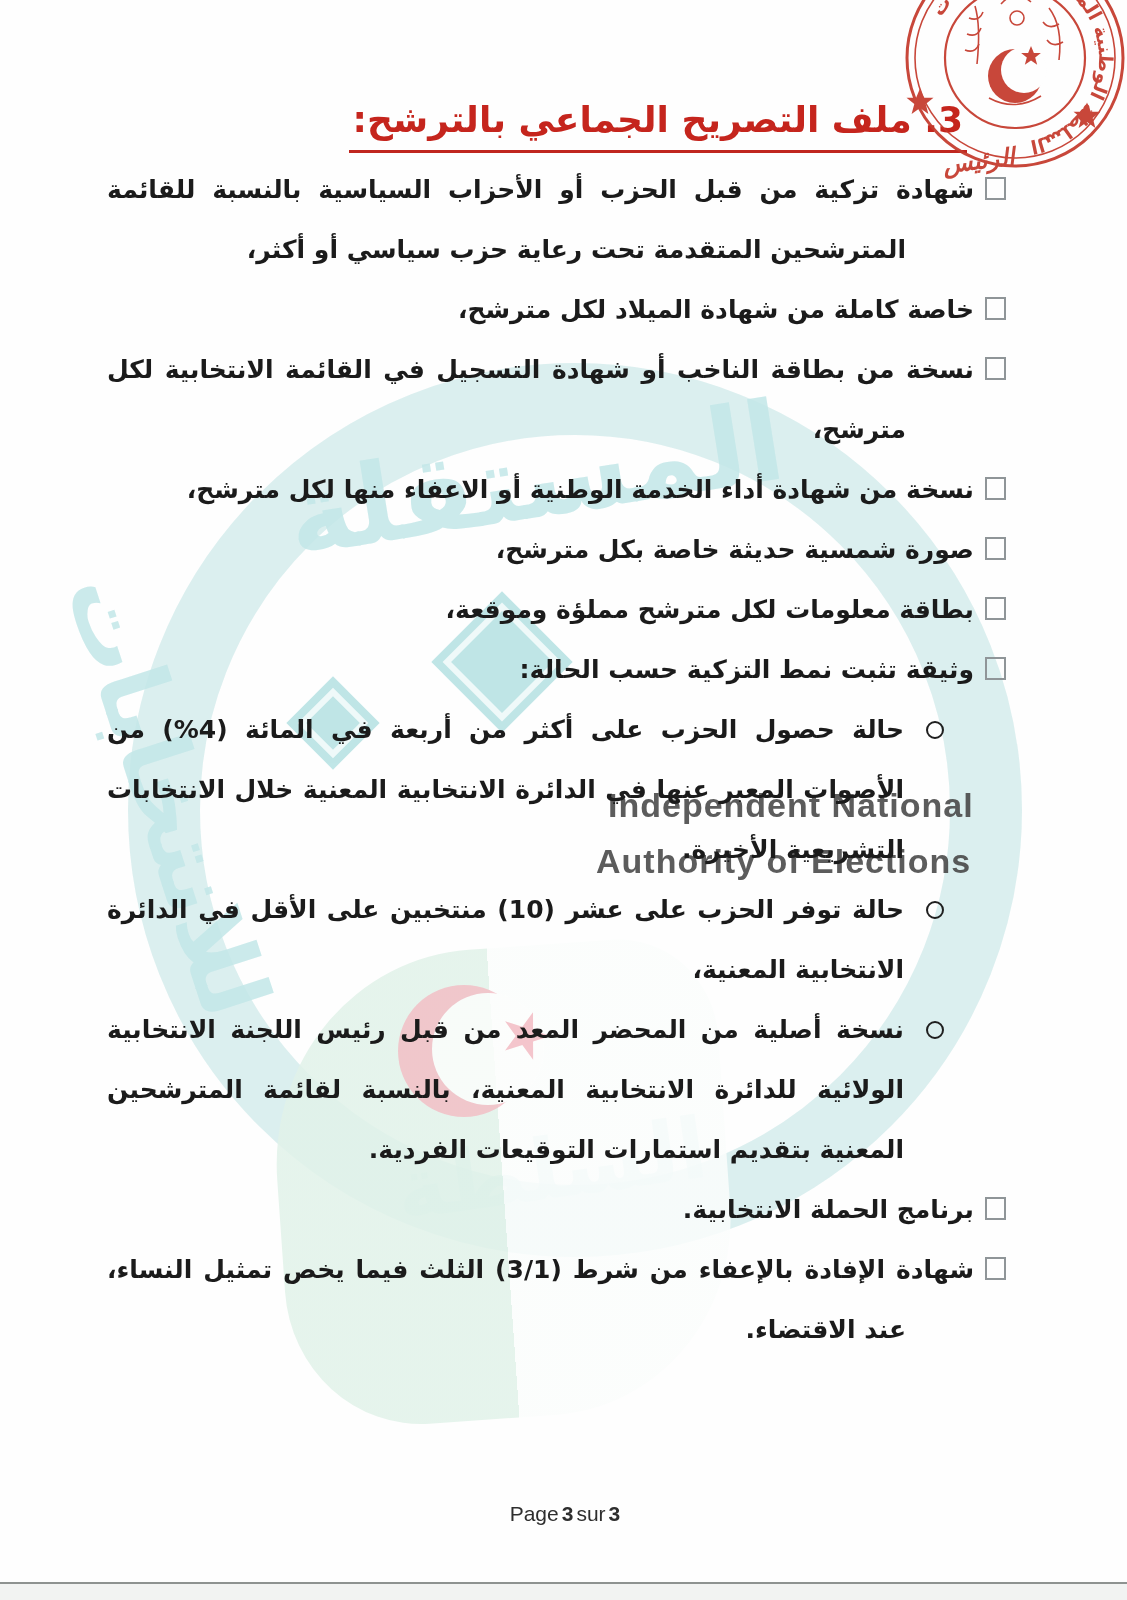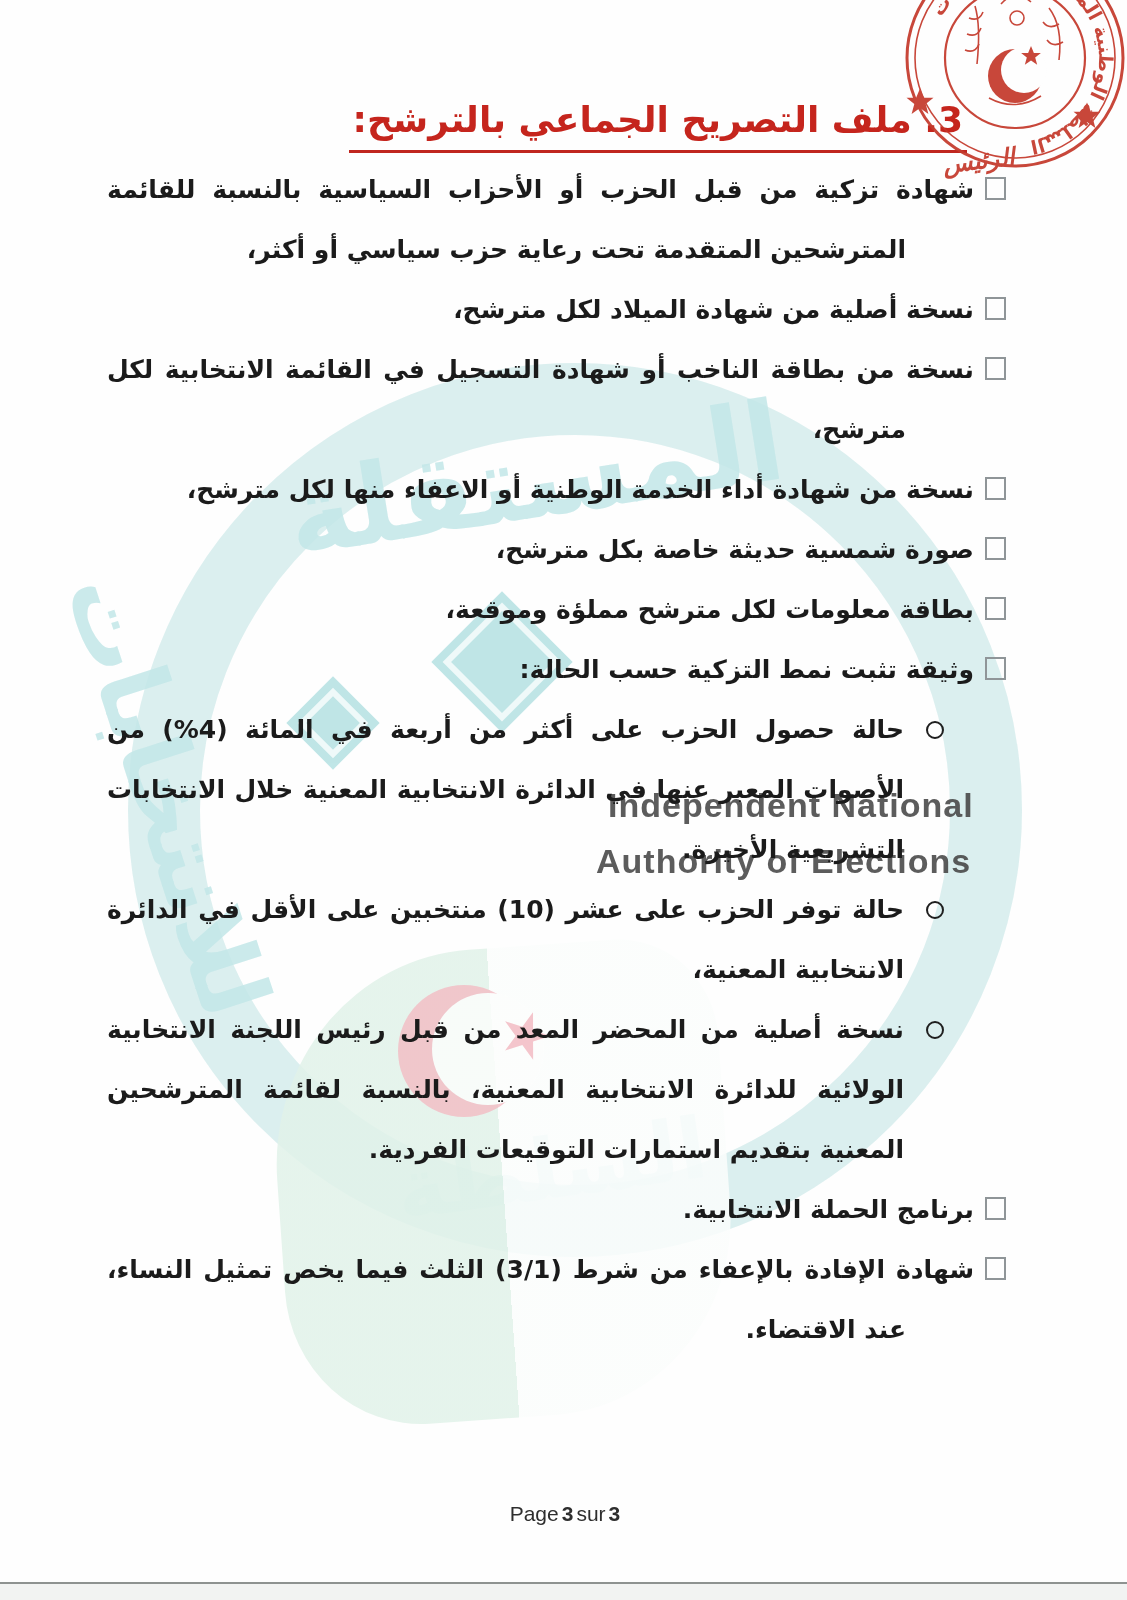--- a/index.html
+++ b/index.html
@@ -133,21 +133,21 @@
   <div class="title">3. ملف التصريح الجماعي بالترشح:</div>
 
   <div class="list">
 
     <div class="line-common ck-item">
       <span class="ckbox"></span>
       <span class="txt">شهادة تزكية من قبل الحزب أو الأحزاب السياسية بالنسبة للقائمة المترشحين المتقدمة تحت رعاية حزب سياسي أو أكثر،</span>
     </div>
     <div class="line-common ck-item">
       <span class="ckbox"></span>
-      <span class="txt">نسخة أصلية من شهادة الميلاد لكل مترشح،</span>
+      <span class="txt">خاصة كاملة من شهادة الميلاد لكل مترشح،</span>
     </div>
     <div class="line-common ck-item">
       <span class="ckbox"></span>
       <span class="txt">نسخة من بطاقة الناخب أو شهادة التسجيل في القائمة الانتخابية لكل مترشح،</span>
     </div>
     <div class="line-common ck-item">
       <span class="ckbox"></span>
       <span class="txt">نسخة من شهادة أداء الخدمة الوطنية أو الاعفاء منها لكل مترشح،</span>
     </div>
     <div class="line-common ck-item">

